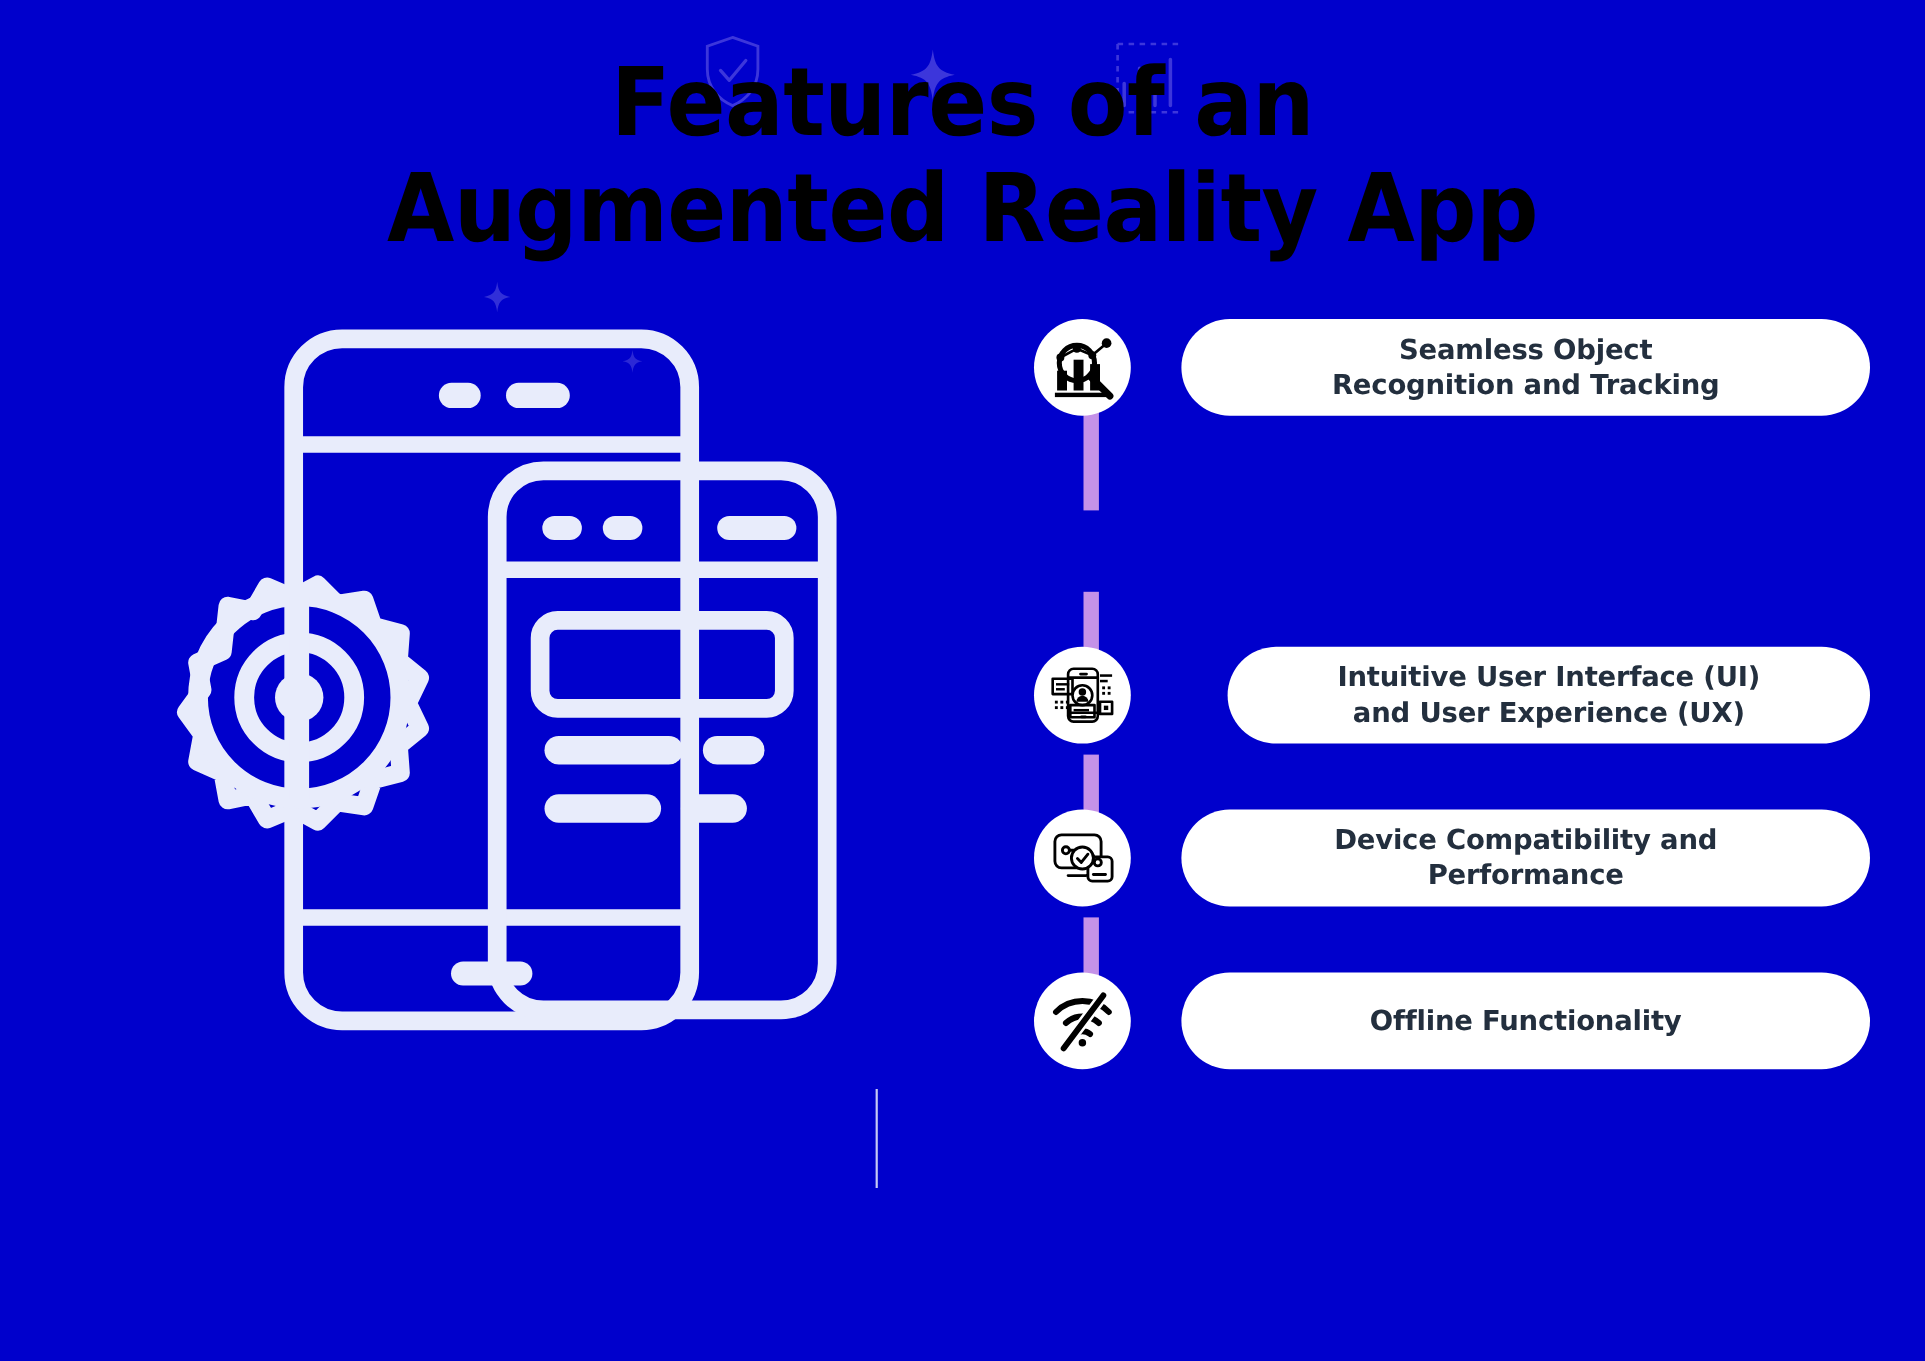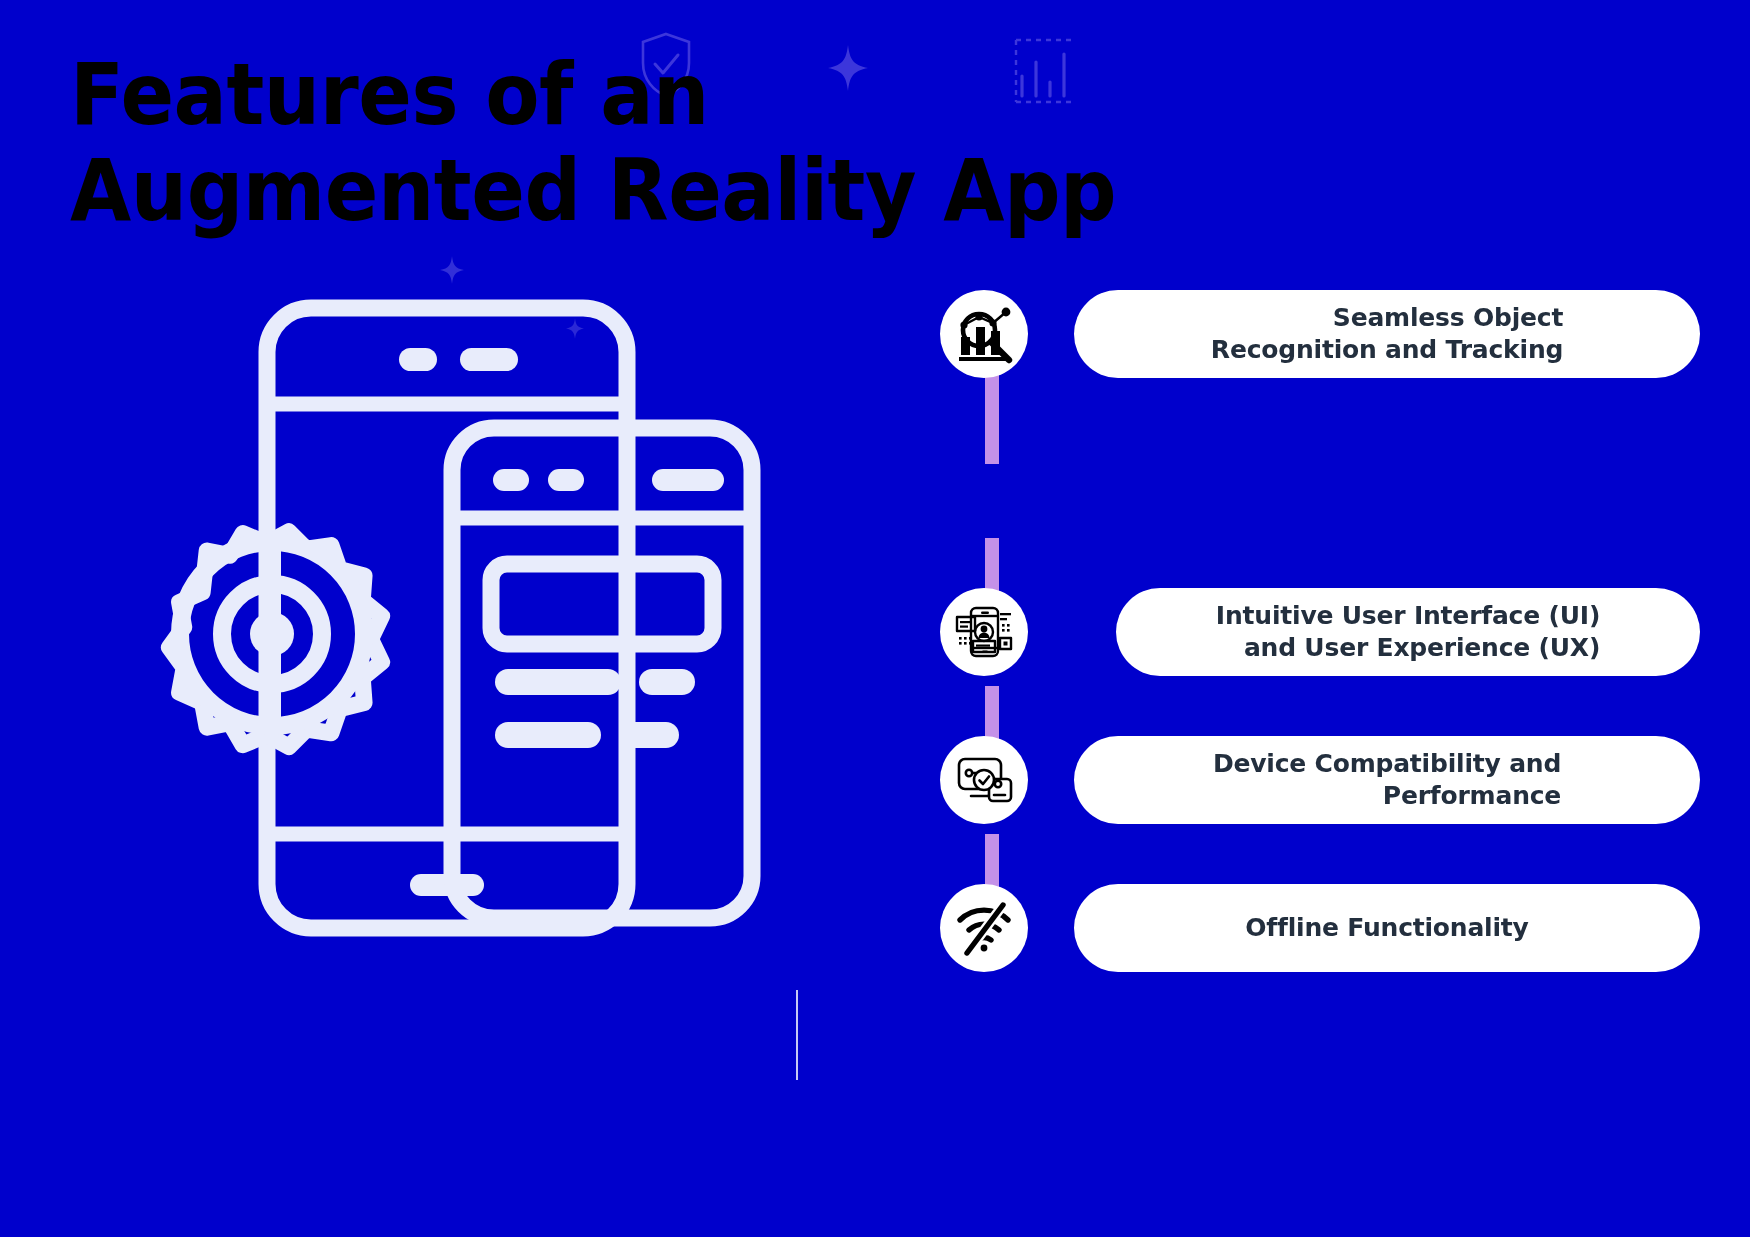--- a/index.html
+++ b/index.html
@@ -14,21 +14,21 @@
   .deco { position:absolute; opacity:.55; pointer-events:none; }
   #deco-shield { left:638px; top:30px; }
   #deco-spark-1 { left:828px; top:45px; }
   #deco-spark-2 { left:440px; top:256px; }
   #deco-spark-3 { left:566px; top:318px; }
   #deco-chart  { left:1010px; top:32px; }
 
   
   #title-block {
     position:absolute; left:0; top:46px; width:1750px;
-    z-index:5;
+    text-align:center; z-index:5;
   }
   .title-line {
     display:block;
     color:#000000;
     font-family:"DejaVu Sans", sans-serif;
     font-weight:700;
     font-size:86px;
     line-height:1.12;
     letter-spacing:-.5px;
     transform:scaleX(.92);
@@ -72,21 +72,21 @@
   .icon-badge svg { display:block; }
 
   .feature-card {
     margin-left:46px;
     flex:1 1 auto;
     height:88px;
     background:#ffffff;
     border-radius:44px;
     display:flex; align-items:center; justify-content:center;
     padding:0 26px;
-    text-align:right;
+    text-align:center;
   }
   .feature-label {
     color:#232f3e;
     font-family:"DejaVu Sans", sans-serif;
     font-weight:700;
     font-size:25px;
     line-height:1.3;
     letter-spacing:-.2px;
     white-space:pre-line;
   }

